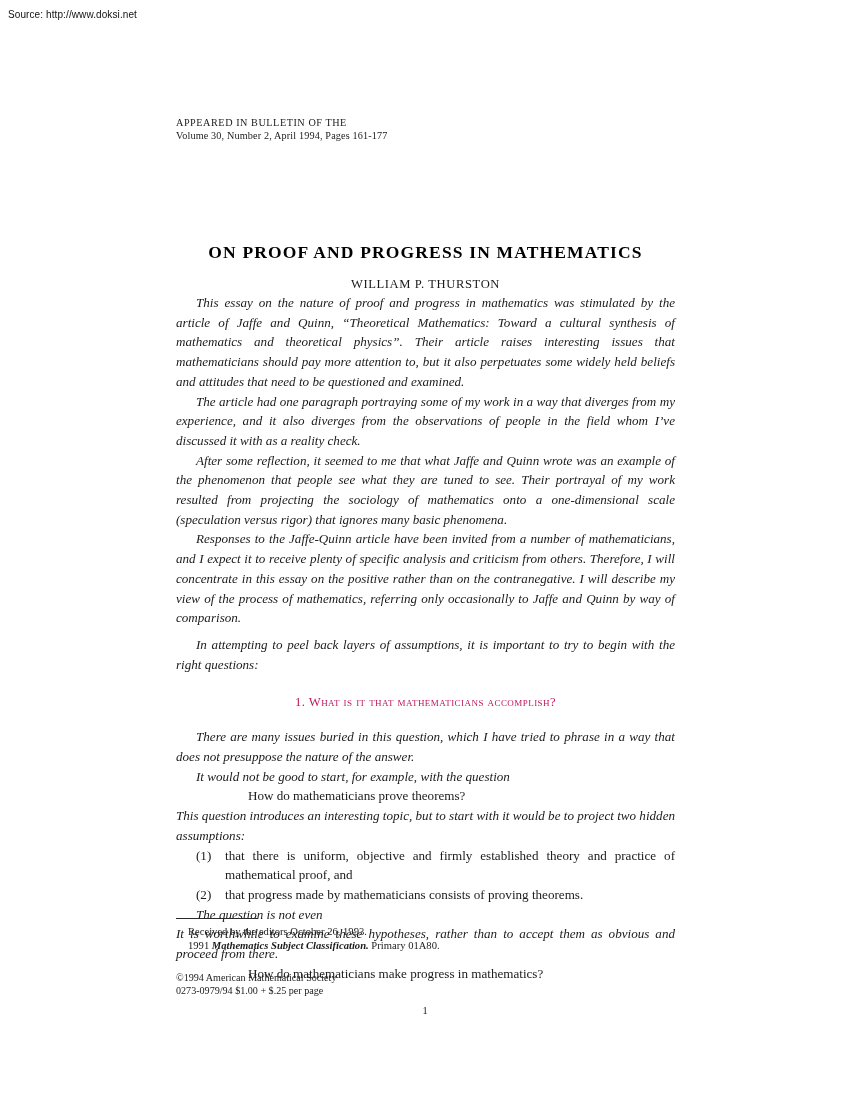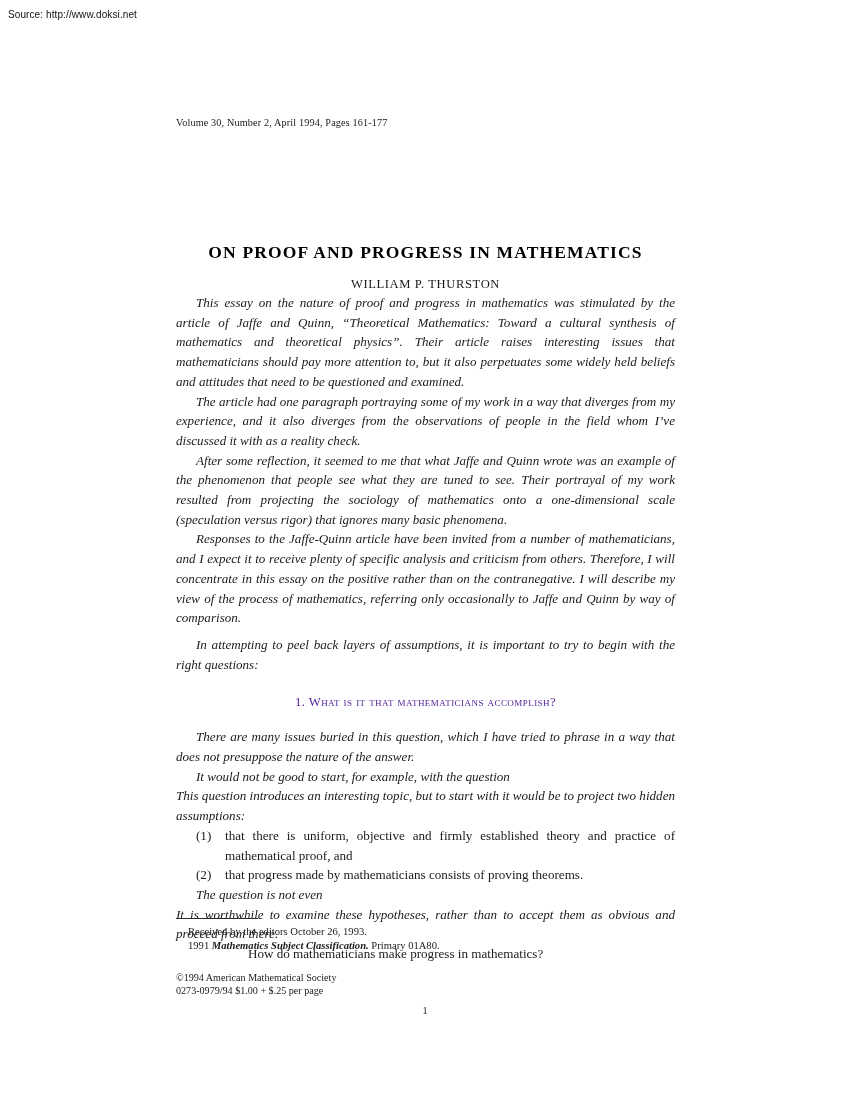--- a/index.html
+++ b/index.html
@@ -113,21 +113,21 @@
     margin-top: 7px;
   }
 
   
   .section-heading {
     margin: 21px 0 17px 0;
     text-align: center;
     font-size: 12.7px;
     font-variant: small-caps;
     letter-spacing: 0.45px;
-    color: #4c1d95;
+    color: #be185d;
   }
 
   
   .display-quote {
     margin: 0 0 0 72px;
     font-size: 13.1px;
     line-height: 19.7px;
     color: #1a1a1a;
   }
 
@@ -206,20 +206,21 @@
 </head>
 <body>
 
 <div class="page">
 
   <div class="source-line">Source: http://www.doksi.net</div>
 
   <div class="column">
 
     <div class="journal-header">
+      <div class="smallcaps-line">APPEARED IN BULLETIN OF THE</div>
       <div class="volume-line">Volume 30, Number 2, April 1994, Pages 161-177</div>
     </div>
 
     <h1 class="doc-title">ON PROOF AND PROGRESS IN MATHEMATICS</h1>
 
     <div class="doc-author">WILLIAM P. THURSTON</div>
 
     <div class="body-flow">
 
       <p class="para">This essay on the nature of proof and progress in mathematics was stimulated by the article of Jaffe and Quinn, “Theoretical Mathematics: Toward a cultural synthesis of mathematics and theoretical physics”. Their article raises interesting issues that mathematicians should pay more attention to, but it also perpetuates some widely held beliefs and attitudes that need to be questioned and examined.</p>
@@ -227,20 +228,21 @@
       <p class="para">After some reflection, it seemed to me that what Jaffe and Quinn wrote was an example of the phenomenon that people see what they are tuned to see. Their portrayal of my work resulted from projecting the sociology of mathematics onto a one-dimensional scale (speculation versus rigor) that ignores many basic phenomena.</p>
       <p class="para">Responses to the Jaffe-Quinn article have been invited from a number of mathematicians, and I expect it to receive plenty of specific analysis and criticism from others. Therefore, I will concentrate in this essay on the positive rather than on the contranegative. I will describe my view of the process of mathematics, referring only occasionally to Jaffe and Quinn by way of comparison.</p>
 
       <p class="para spaced">In attempting to peel back layers of assumptions, it is important to try to begin with the right questions:</p>
 
       <div class="section-heading">1. What is it that mathematicians accomplish?</div>
 
       <p class="para">There are many issues buried in this question, which I have tried to phrase in a way that does not presuppose the nature of the answer.</p>
       <p class="para">It would not be good to start, for example, with the question</p>
 
+      <div class="display-quote">How do mathematicians prove theorems?</div>
 
       <p class="para no-indent">This question introduces an interesting topic, but to start with it would be to project two hidden assumptions:</p>
 
       <ol class="numlist">
         <li>
           <span class="marker">(1)</span>
           <span>that there is uniform, objective and firmly established theory and practice of mathematical proof, and</span>
         </li>
         <li>
           <span class="marker">(2)</span>

